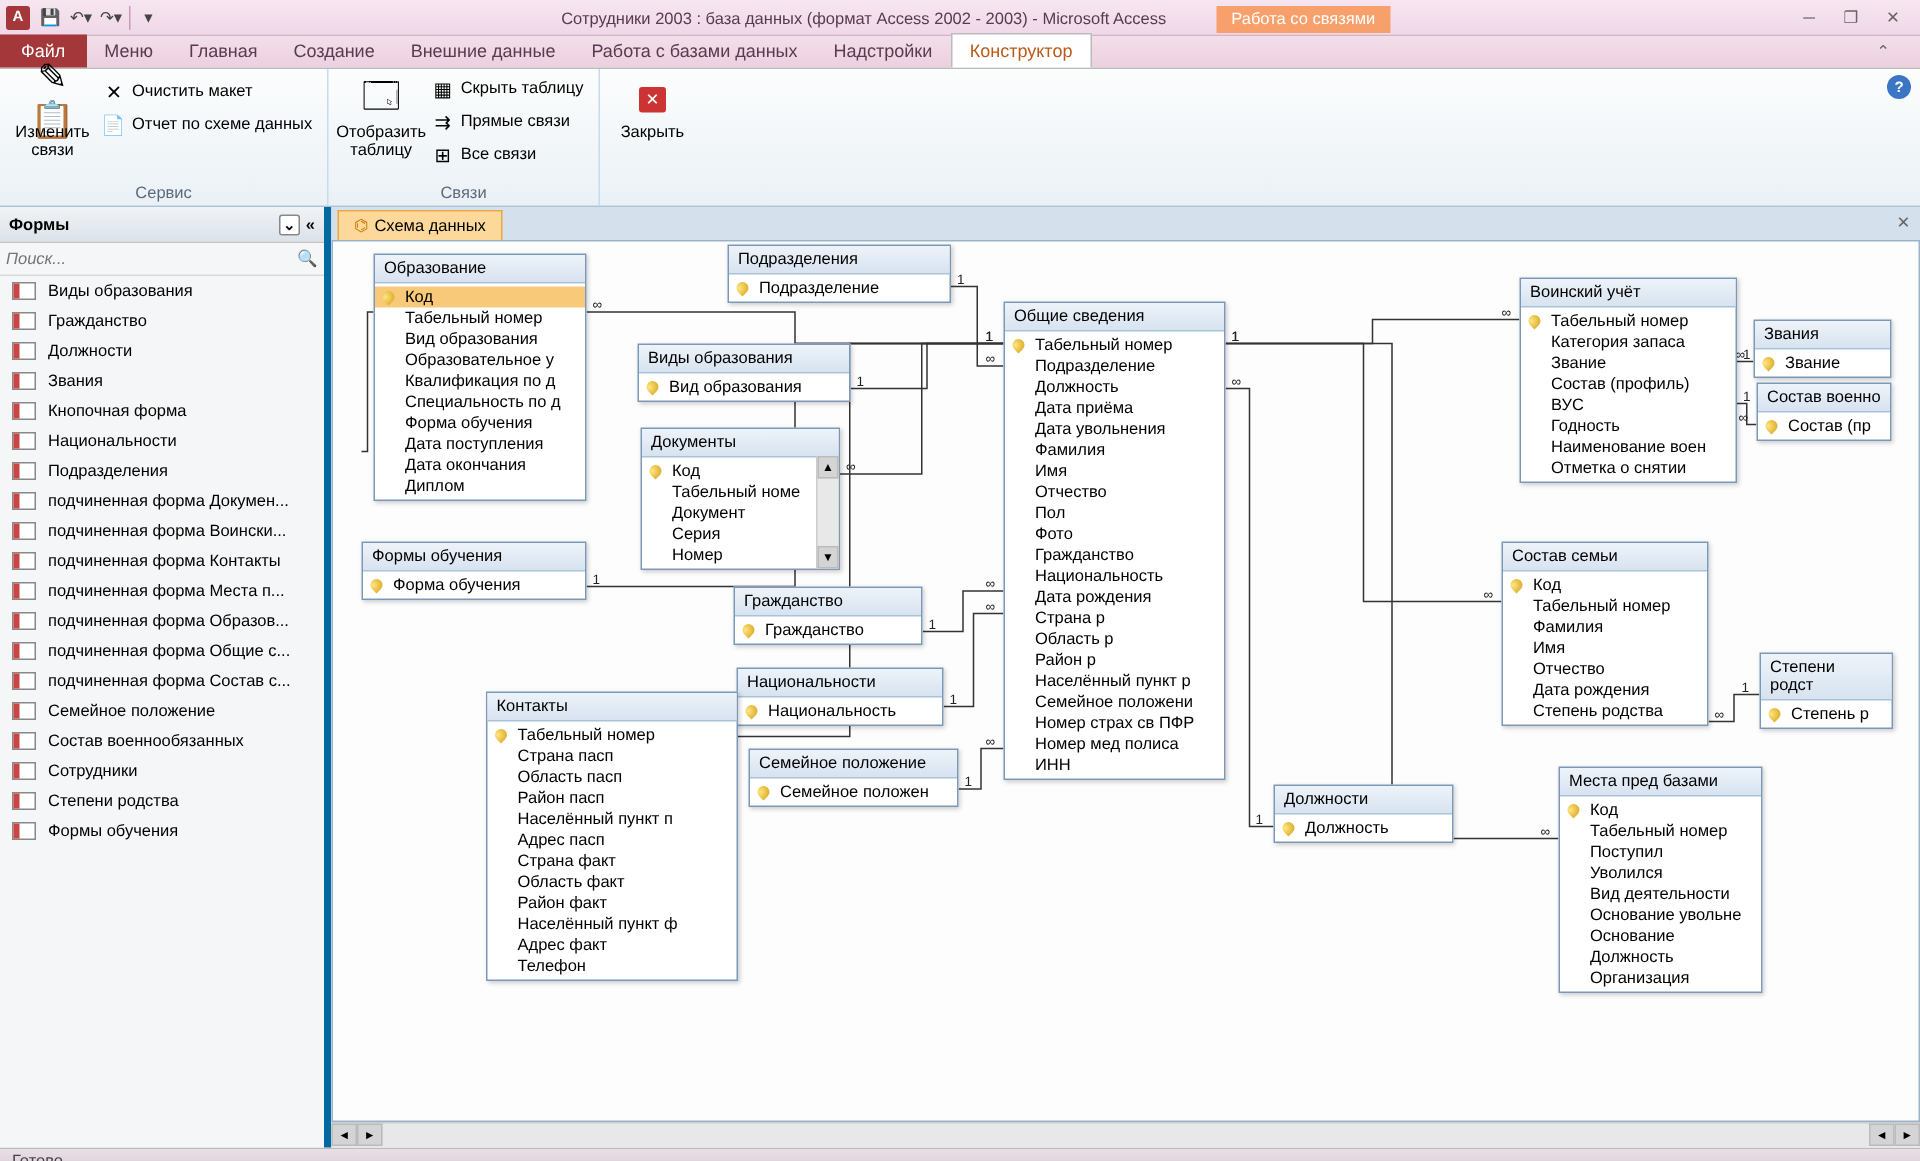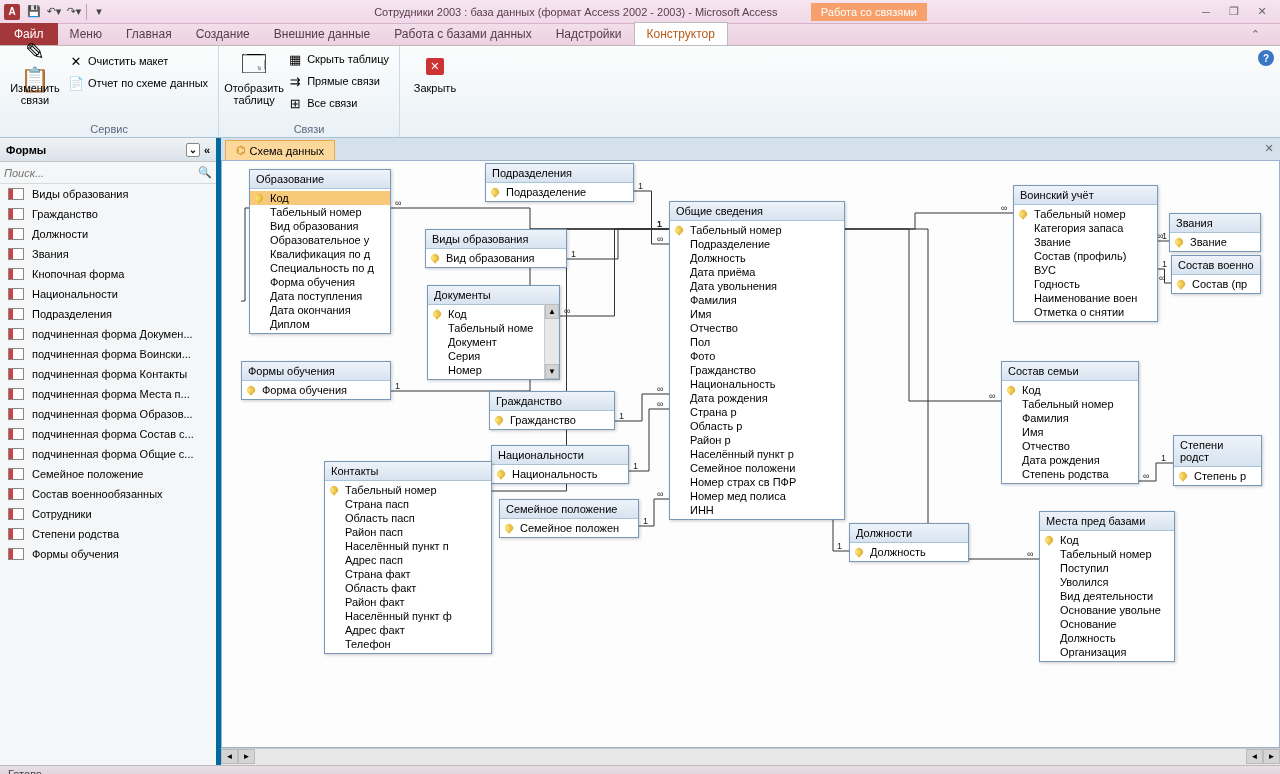--- a/index.html
+++ b/index.html
@@ -202,25 +202,25 @@
         <div class="nav-item">
           <span class="form-icon"></span>
           <span>подчиненная форма Места п...</span>
         </div>
         <div class="nav-item">
           <span class="form-icon"></span>
           <span>подчиненная форма Образов...</span>
         </div>
         <div class="nav-item">
           <span class="form-icon"></span>
+          <span>подчиненная форма Общие с...</span>
+        </div>
+        <div class="nav-item">
+          <span class="form-icon"></span>
           <span>подчиненная форма Состав с...</span>
-        </div>
-        <div class="nav-item">
-          <span class="form-icon"></span>
-          <span>подчиненная форма Общие с...</span>
         </div>
         <div class="nav-item">
           <span class="form-icon"></span>
           <span>Семейное положение</span>
         </div>
         <div class="nav-item">
           <span class="form-icon"></span>
           <span>Состав военнообязанных</span>
         </div>
         <div class="nav-item">
@@ -372,21 +372,21 @@
             <div class="field">Адрес факт</div>
             <div class="field">Телефон</div>
           </div>
         </div>
         <div class="table-box" style="left: 277px; top: 338px; width: 140px;">
           <div class="table-title">Семейное положение</div>
           <div class="table-fields">
             <div class="field key">Семейное положен</div>
           </div>
         </div>
-        <div class="table-box" style="left: 447px; top: 40px; width: 176px;">
+        <div class="table-box" style="left: 447px; top: 40px; width: 148px;">
           <div class="table-title">Общие сведения</div>
           <div class="table-fields">
             <div class="field key">Табельный номер</div>
             <div class="field">Подразделение</div>
             <div class="field">Должность</div>
             <div class="field">Дата приёма</div>
             <div class="field">Дата увольнения</div>
             <div class="field">Фамилия</div>
             <div class="field">Имя</div>
             <div class="field">Отчество</div>

